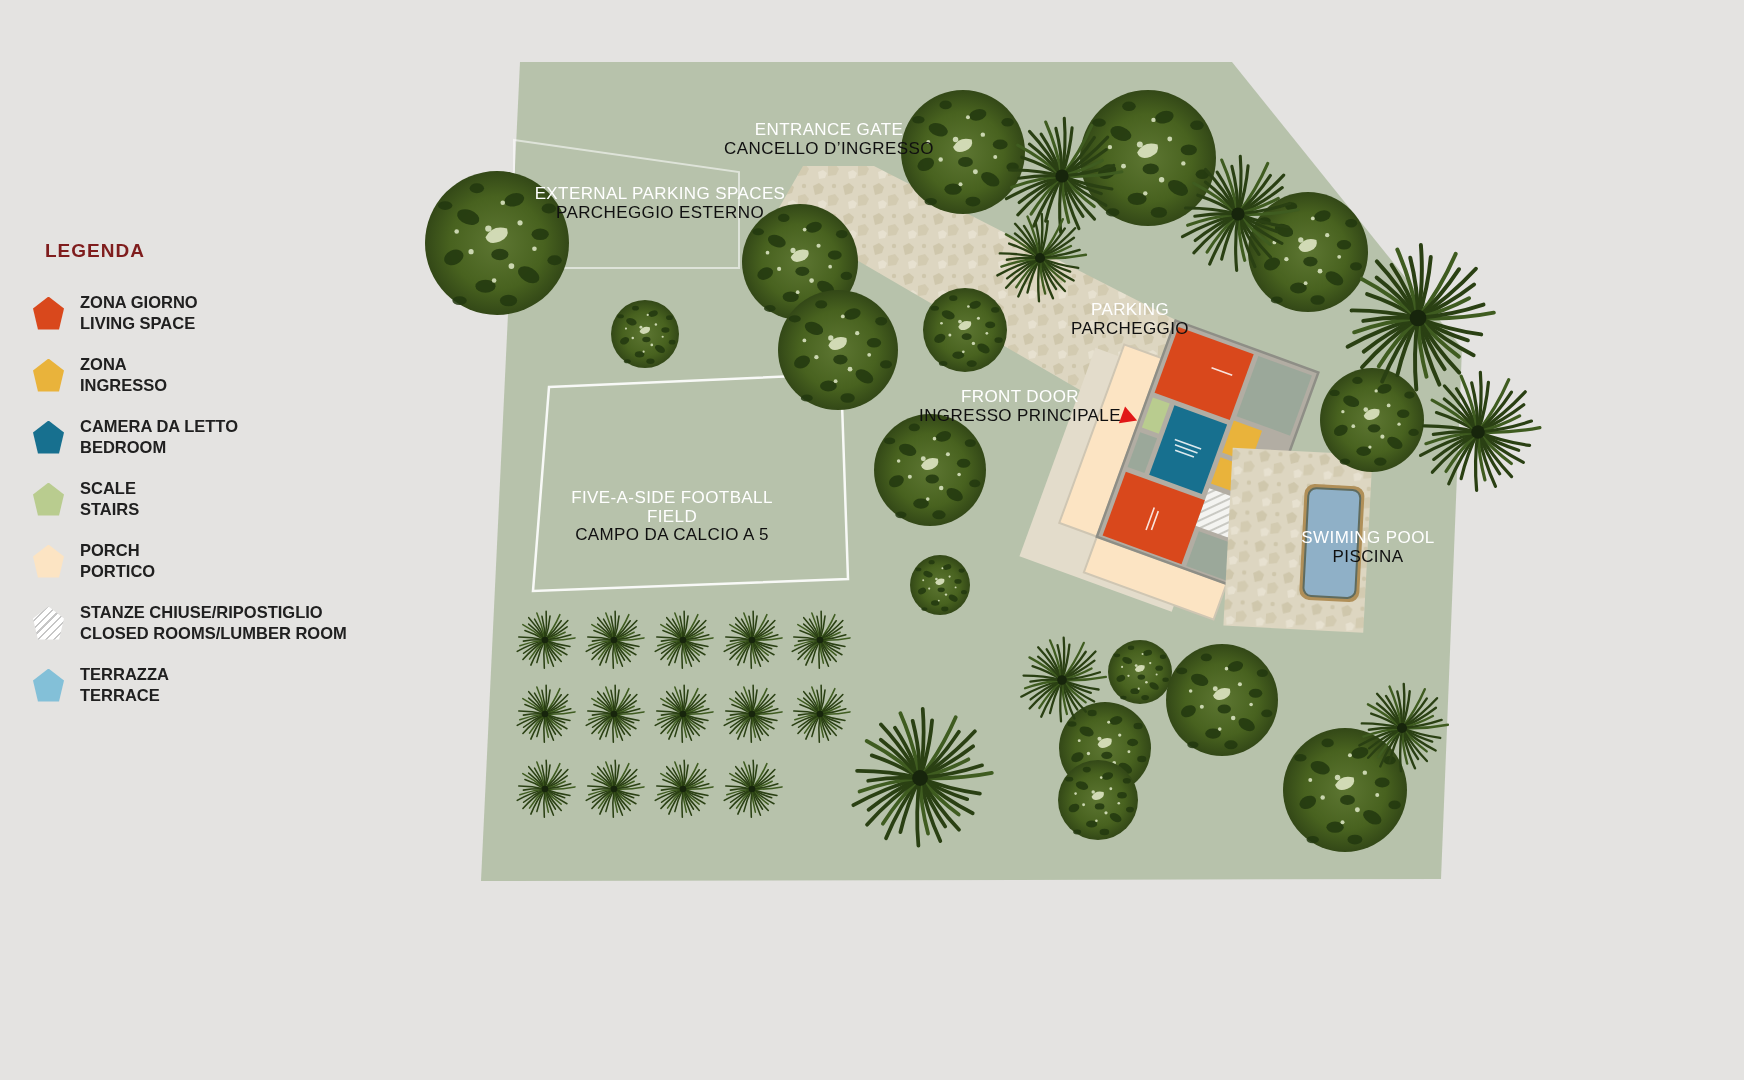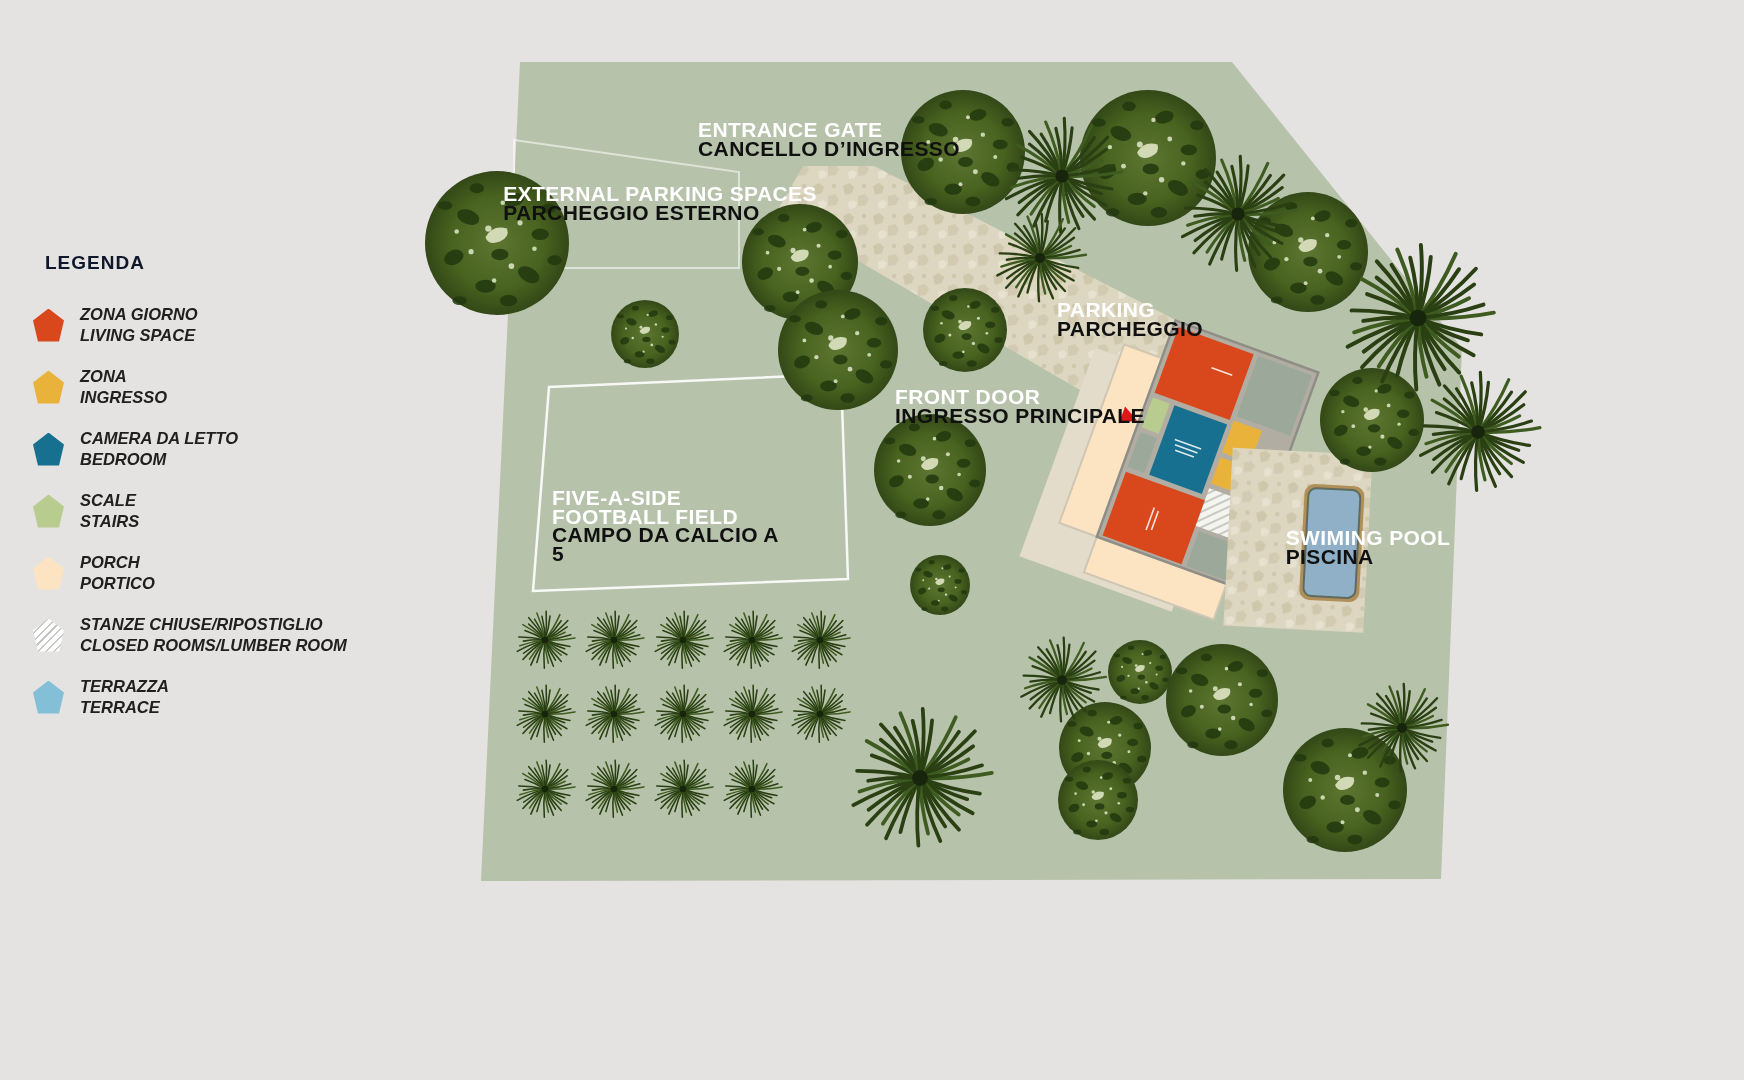--- a/index.html
+++ b/index.html
@@ -2,33 +2,33 @@
 <html><head>
 <meta charset="utf-8">
 <style>
   html,body{margin:0;padding:0;}
   body{font-family:"Liberation Sans","DejaVu Sans",sans-serif;}
   .stage{position:relative;width:1744px;height:1080px;overflow:hidden;}
   .stage svg.map{position:absolute;left:0;top:0;}
 
   
   .legend{position:absolute;left:33px;top:240px;width:370px;}
-  .legend-title{margin:12px 0 30px 12px;font-size:19px;font-weight:800;letter-spacing:1px;color:#0f172a;}
+  .legend-title{margin:0 0 30px 12px;font-size:19px;font-weight:800;letter-spacing:1px;color:#7f1d1d;}
   .legend-item{display:flex;align-items:center;gap:16px;margin-bottom:20px;}
   .swatch{width:31px;height:33px;flex:none;position:relative;
           clip-path:polygon(50% 0,100% 36%,84% 100%,16% 100%,0 36%);}
   .swatch.hatched{filter:drop-shadow(0 0 1px rgba(0,0,0,.4));}
   .swatch.hatched::after{content:"";position:absolute;inset:0;
           background:repeating-linear-gradient(135deg,transparent 0 4px,#c6c6c6 4px 5.5px);}
   .legend-text{font-size:16.5px;font-weight:600;color:#202020;line-height:21px;}
-  .legend-text .l1,.legend-text .l2{display:block;font-style:italic;}
+  .legend-text .l1,.legend-text .l2{display:block;}
 
   
-  .map-label{position:absolute;transform:translateX(-50%);
-             font-weight:700;font-size:21px;letter-spacing:.4px;line-height:18.5px;white-space:nowrap;}
+  .map-label{position:absolute;transform:translateX(-50%);text-align:center;
+             font-weight:400;font-size:17px;letter-spacing:.4px;line-height:18.5px;white-space:nowrap;}
   .map-label .en{color:#ffffff;}
   .map-label .it{color:#101010;}
   .map-label.wrap{white-space:normal;width:240px;}
   .lbl-entrance{left:829px;top:121px;}
   .lbl-extparking{left:660px;top:185px;}
   .lbl-parking{left:1130px;top:301px;}
   .lbl-frontdoor{left:1020px;top:388px;}
   .lbl-football{left:672px;top:489px;}
   .lbl-pool{left:1368px;top:529px;}
 </style>

